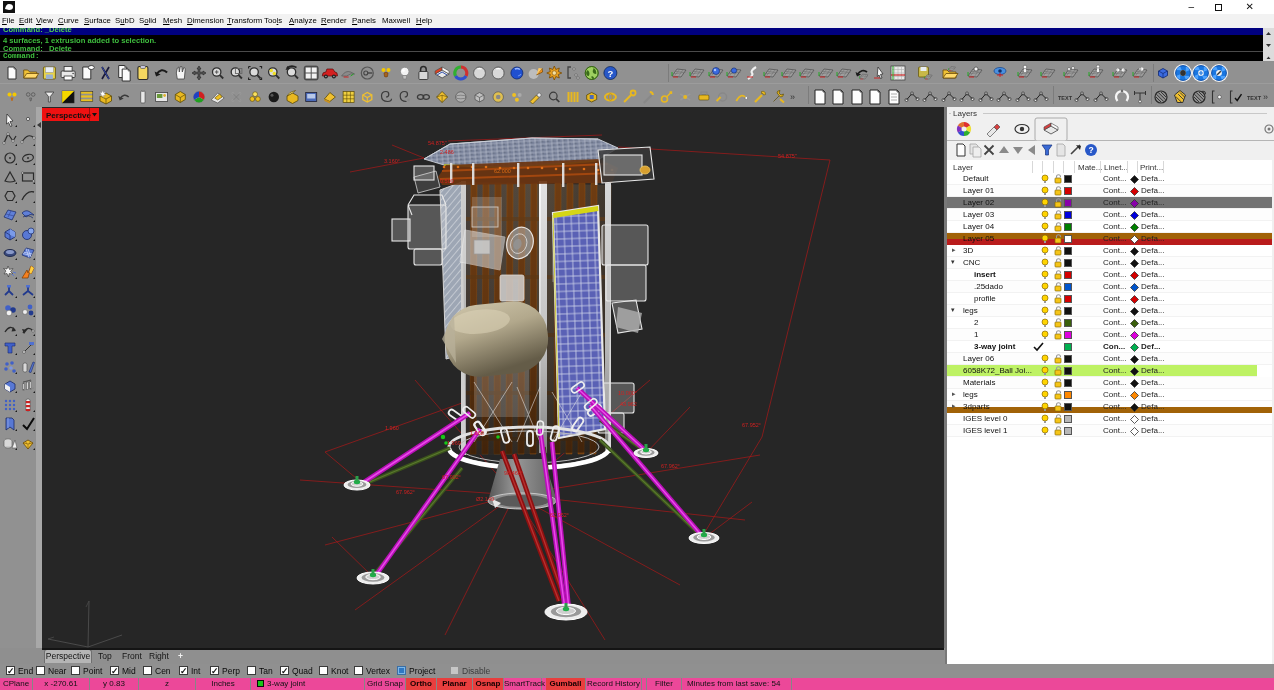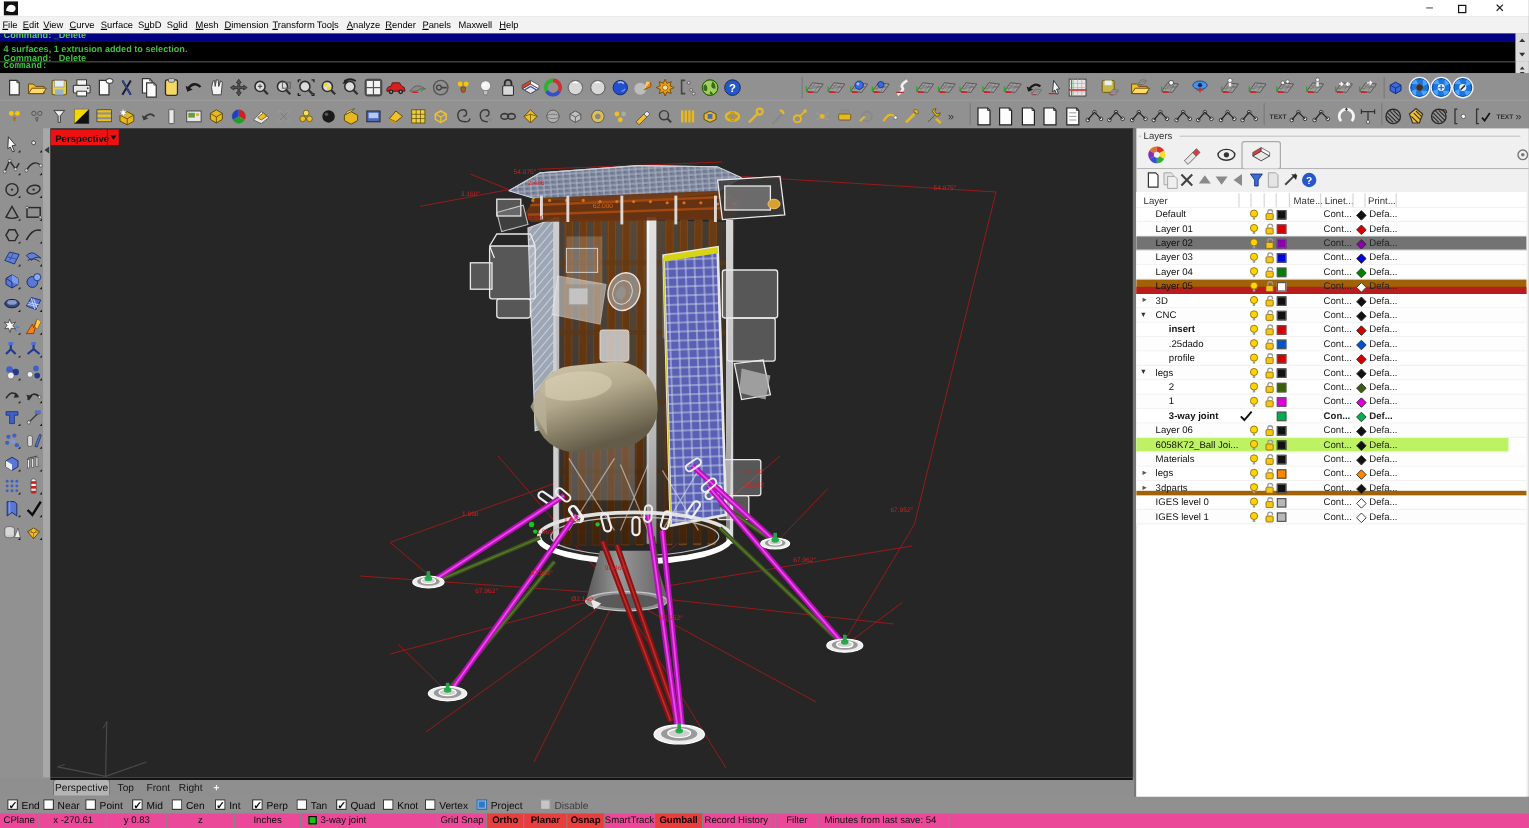--- a/index.html
+++ b/index.html
@@ -1451,21 +1451,21 @@
 <rect x="14" y="4" width="6" height="5" rx="0.8" fill="#f5c518" stroke="#8a6a00" stroke-width="0.7"></rect>
         <path d="M15.5 4 L15.5 2.8 Q15.5 0.8 17.5 0.8 Q19.5 0.8 19.5 2.8 L19.5 3.2" fill="none" stroke="#9a9a9a" stroke-width="1.1"></path>
 </svg>
       <span style="position:absolute;left:117px;top:2px;width:8px;height:8px;background:#ff8800;border:1px solid #555"></span>
       <span style="position:absolute;left:156px;top:1px;font-weight:normal;color:#222">Cont...</span>
       <svg style="position:absolute;left:183px;top:2px" width="9" height="9">
         <path d="M4.5 0.5 L8.5 4.5 L4.5 8.5 L0.5 4.5 Z" fill="#ff8800" stroke="#333" stroke-width="0.8"></path>
       </svg>
       <span style="position:absolute;left:194px;top:1px;font-weight:normal;color:#222">Defa...</span>
     </div>
-    <div style="position:absolute;left:0;top:294px;width:325px;height:12px;background:#fdfdfd;border-bottom:4px solid #a16207">
+    <div style="position:absolute;left:0;top:294px;width:325px;height:12px;background:#fdfdfd;border-bottom:6px solid #a16207">
       <span style="position:absolute;left:5px;top:1px;color:#555;font-size:7px">▸</span>
       <span style="position:absolute;left:16px;top:1px;font-weight:normal;color:#111">3dparts</span>
       <svg style="position:absolute;left:94px;top:1px" width="24" height="10" viewBox="0 0 24 10">
 <circle cx="4" cy="4" r="3" fill="#ffd400" stroke="#8a6a00" stroke-width="0.7"></circle>
         <rect x="3" y="7" width="2" height="2" fill="#999"></rect>
 <rect x="14" y="4" width="6" height="5" rx="0.8" fill="#f5c518" stroke="#8a6a00" stroke-width="0.7"></rect>
         <path d="M15.5 4 L15.5 2.8 Q15.5 0.8 17.5 0.8 Q19.5 0.8 19.5 2.8 L19.5 3.2" fill="none" stroke="#9a9a9a" stroke-width="1.1"></path>
 </svg>
       <span style="position:absolute;left:117px;top:2px;width:8px;height:8px;background:#111111;border:1px solid #555"></span>
       <span style="position:absolute;left:156px;top:1px;font-weight:normal;color:#222">Cont...</span>

